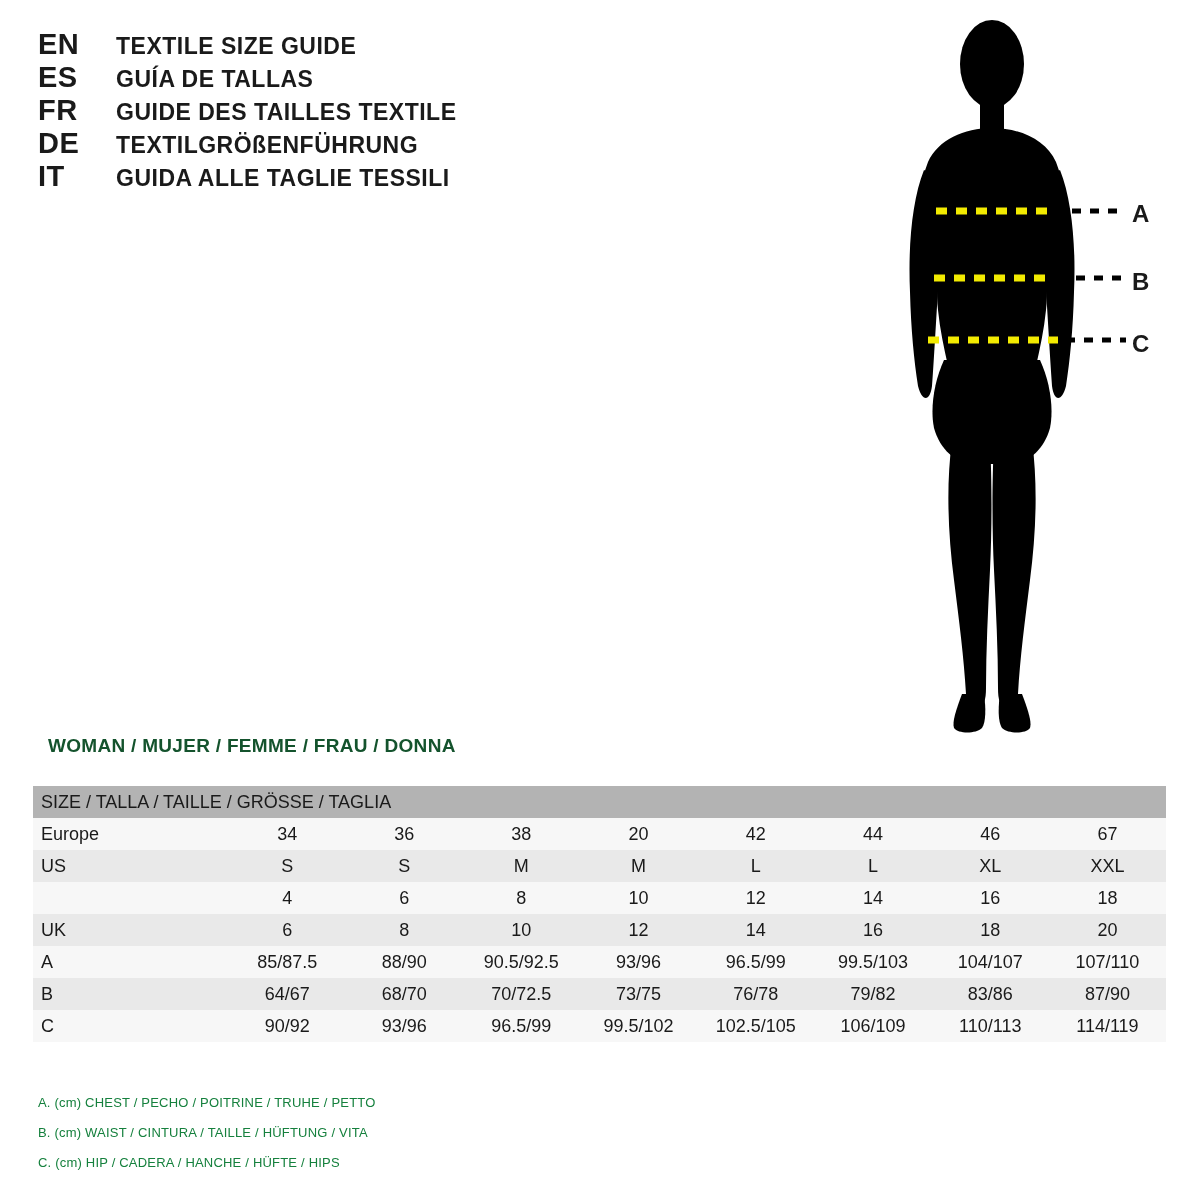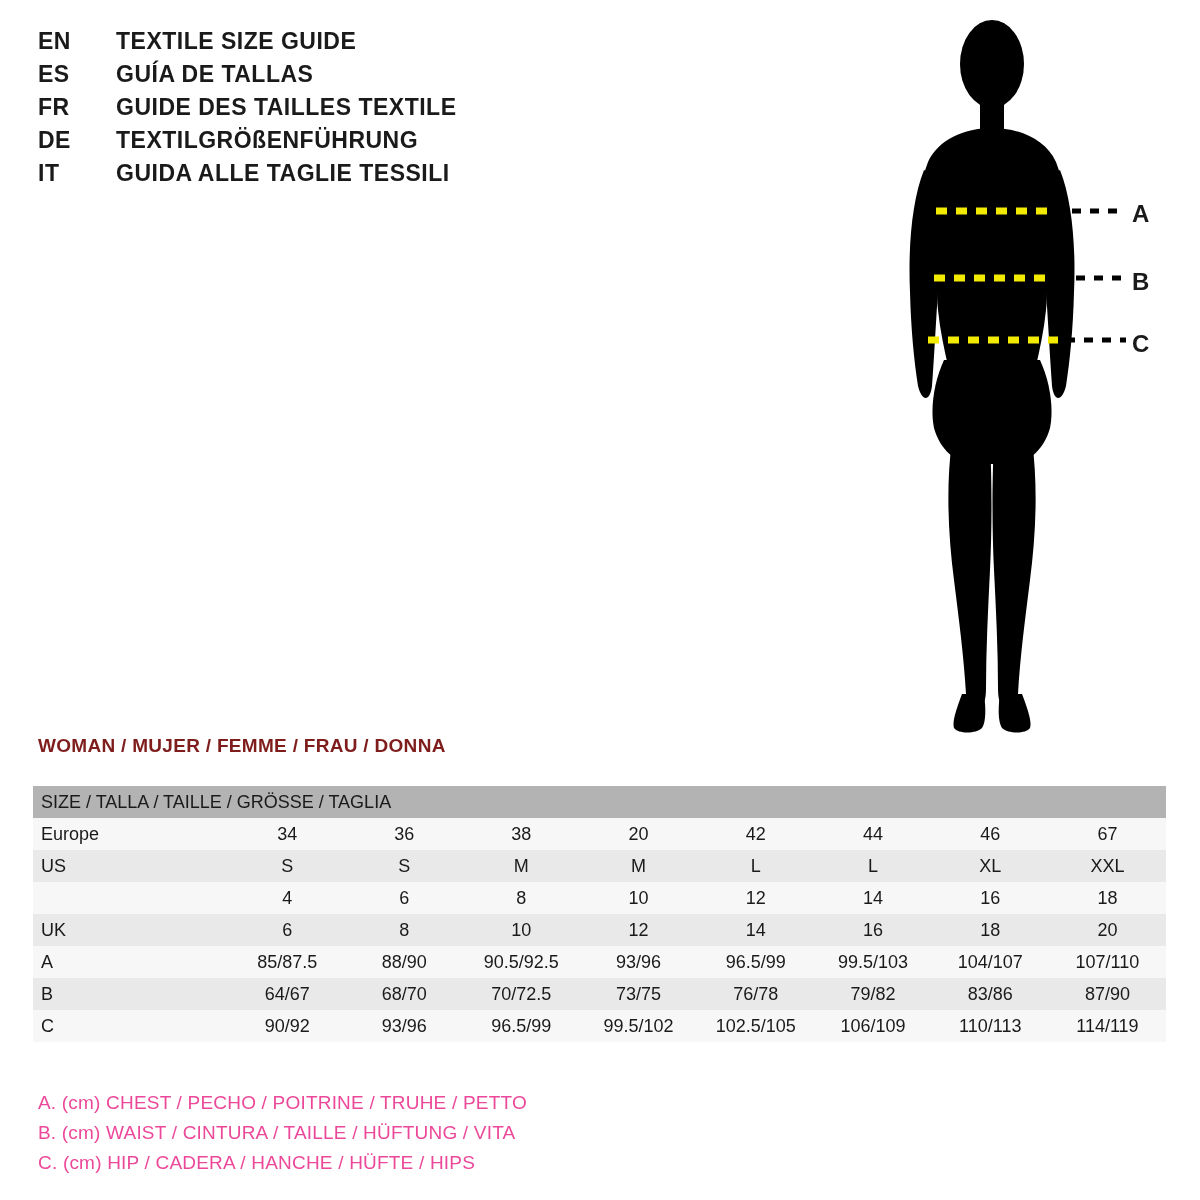--- a/index.html
+++ b/index.html
@@ -28,21 +28,21 @@
     top: 28px;
     width: 620px;
   }
   .title-row {
     display: flex;
     align-items: baseline;
     height: 33px;
   }
   .title-lang {
     width: 78px;
-    font-size: 23px;
+    font-size: 29px;
     font-weight: bold;
     letter-spacing: 0.5px;
     color: #1a1a1a;
   }
   .title-text {
     font-size: 23px;
     font-weight: bold;
     letter-spacing: 0.5px;
     color: #1a1a1a;
     white-space: nowrap;
@@ -65,26 +65,26 @@
     font-weight: bold;
     color: #1a1a1a;
   }
   .label-a { left: 272px; top: 190px; }
   .label-b { left: 272px; top: 258px; }
   .label-c { left: 272px; top: 320px; }
 
   
   .section-heading {
     position: absolute;
-    left: 38px;
+    left: 48px;
     top: 735px;
     font-size: 19px;
     font-weight: bold;
     letter-spacing: 0.3px;
-    color: #7f1d1d;
+    color: #14532d;
   }
 
   
   .size-table {
     position: absolute;
     left: 33px;
     top: 786px;
     width: 1133px;
     border-collapse: collapse;
     font-size: 18px;
@@ -108,23 +108,23 @@
     padding-left: 8px !important;
     text-align: left;
   }
   .cell { text-align: center; width: 118px; }
 
   
   .footnotes {
     position: absolute;
     left: 38px;
     top: 1088px;
-    font-size: 19px;
+    font-size: 13px;
     line-height: 30px;
-    color: #ec4899;
+    color: #15803d;
     letter-spacing: 0.2px;
   }
   .footnote { white-space: nowrap; }
 </style>
 </head>
 <body>
 
 <div class="page">
 
   <div class="titles">

